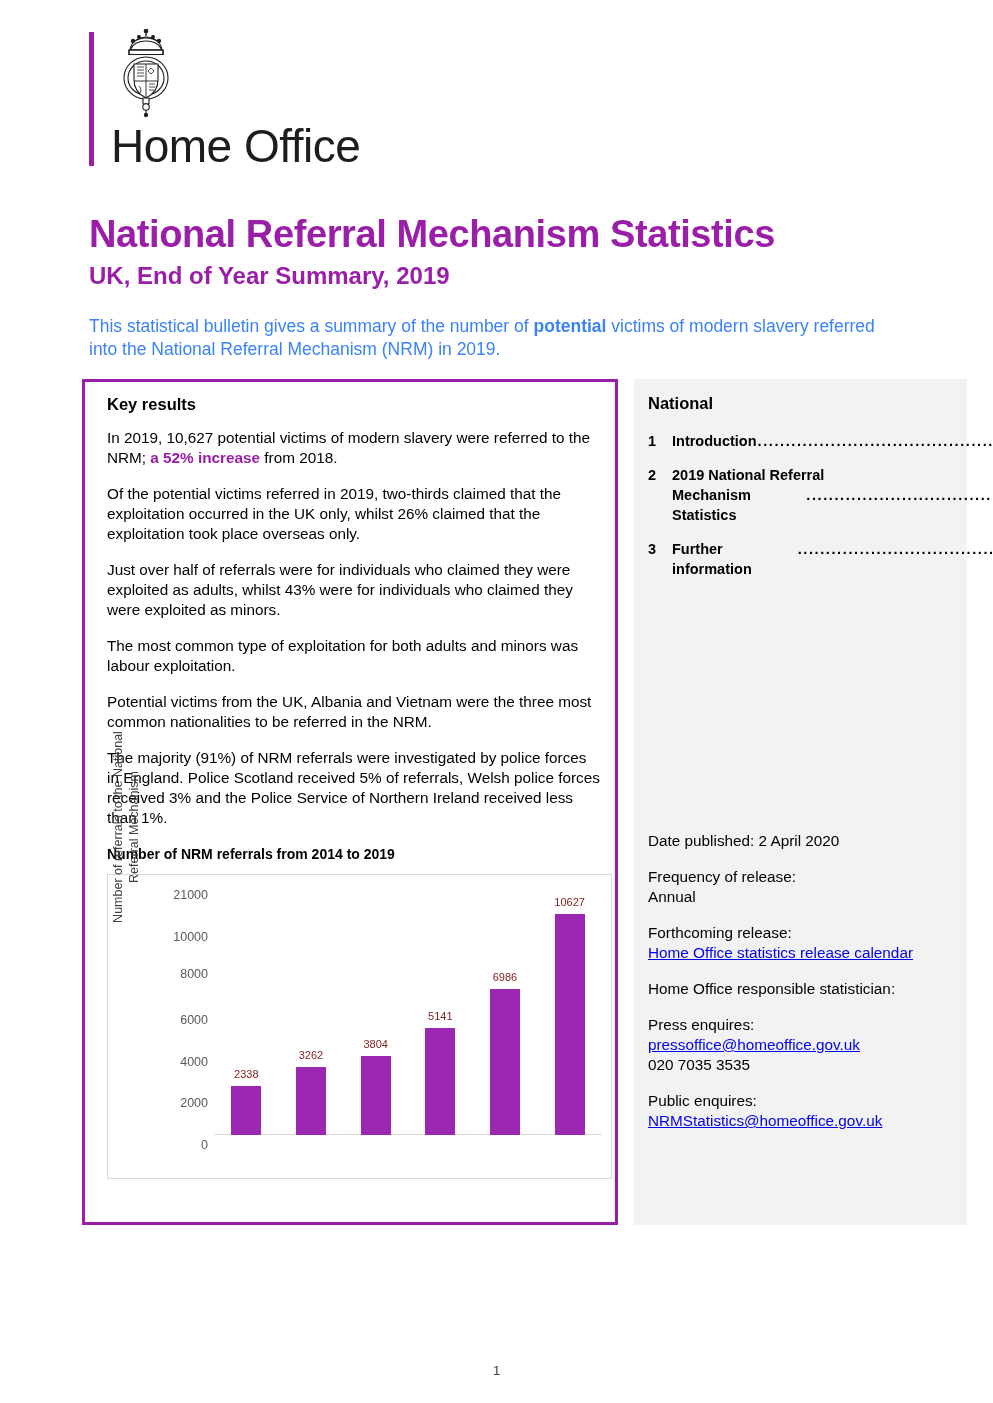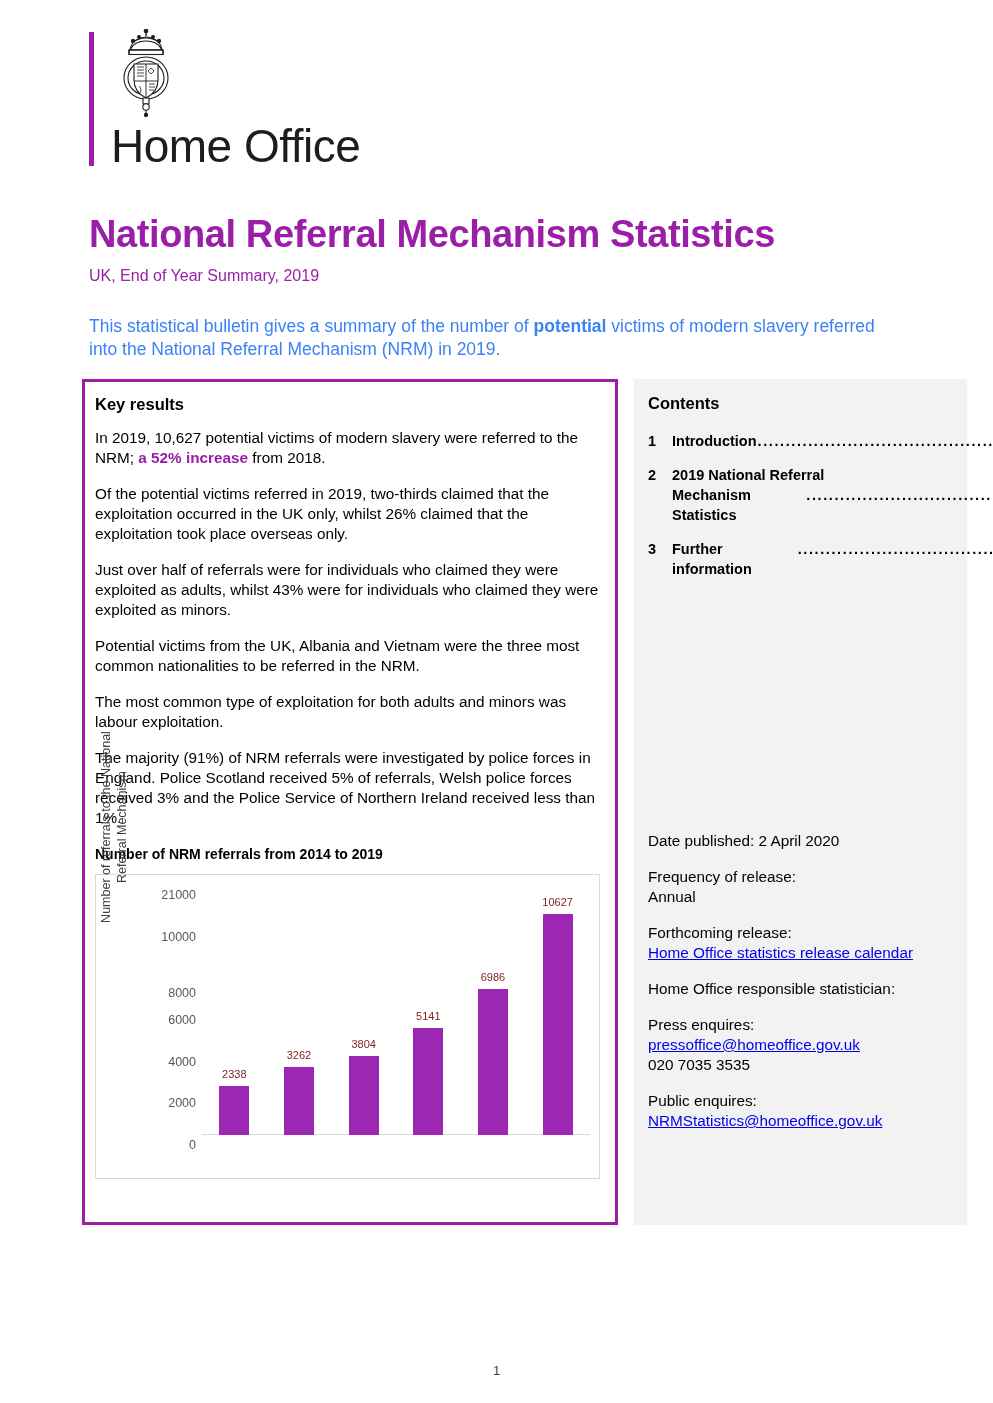--- a/index.html
+++ b/index.html
@@ -61,23 +61,23 @@
   #doc-title {
     font-size: 38px;
     line-height: 45px;
     font-weight: bold;
     color: #9B1EA8;
     letter-spacing: -0.4px;
     margin: 0;
     white-space: nowrap;
   }
   #doc-subtitle {
-    font-size: 16px;
+    font-size: 24px;
     line-height: 30px;
-    font-weight: normal;
+    font-weight: bold;
     color: #9B1EA8;
     margin: 4px 0 0 0;
     white-space: nowrap;
   }
   #doc-intro {
     position: absolute;
     left: 89px;
     top: 315px;
     width: 790px;
     font-size: 17.5px;
@@ -89,21 +89,21 @@
   
   #key-results {
     position: absolute;
     left: 82px;
     top: 379px;
     width: 536px;
     height: 846px;
     border: 3px solid #9B1EA8;
     box-sizing: border-box;
     background: #ffffff;
-    padding: 10px 14px 0 10px;
+    padding: 10px 14px 0 22px;
   }
   #key-results-heading {
     font-size: 16.5px;
     font-weight: bold;
     margin: 2px 0 14px 0;
     line-height: 20px;
   }
   .kr-para {
     font-size: 15.3px;
     line-height: 20px;
@@ -341,34 +341,34 @@
 </div>
 
 <div id="key-results">
   <div id="key-results-heading">Key results</div>
 
   <p class="kr-para">
     <span>In 2019, 10,627 potential victims of modern slavery were referred to the NRM; </span><span class="kr-accent">a 52% increase</span><span> from 2018.</span>
   </p>
   <p class="kr-para">Of the potential victims referred in 2019, two-thirds claimed that the exploitation occurred in the UK only, whilst 26% claimed that the exploitation took place overseas only.</p>
   <p class="kr-para">Just over half of referrals were for individuals who claimed they were exploited as adults, whilst 43% were for individuals who claimed they were exploited as minors.</p>
+  <p class="kr-para">The most common type of exploitation for both adults and minors was labour exploitation.</p>
   <p class="kr-para">Potential victims from the UK, Albania and Vietnam were the three most common nationalities to be referred in the NRM.</p>
-  <p class="kr-para">The most common type of exploitation for both adults and minors was labour exploitation.</p>
   <p class="kr-para">The majority (91%) of NRM referrals were investigated by police forces in England. Police Scotland received 5% of referrals, Welsh police forces received 3% and the Police Service of Northern Ireland received less than 1%.</p>
 
   <div id="chart-heading">Number of NRM referrals from 2014 to 2019</div>
 
   <div id="chart-frame">
     <div id="y-axis-title">Number of referrals to the National Referral Mechanism</div>
     <div id="y-ticks">
         <div class="y-tick" style="top: 260px;">0</div>
         <div class="y-tick" style="top: 218.333px;">2000</div>
         <div class="y-tick" style="top: 176.667px;">4000</div>
         <div class="y-tick" style="top: 135px;">6000</div>
-        <div class="y-tick" style="top: 108px;">8000</div>
+        <div class="y-tick" style="top: 89px;">8000</div>
         <div class="y-tick" style="top: 51.6667px;">10000</div>
         <div class="y-tick" style="top: 10px;">21000</div>
       </div>
     <div id="plot">
       <div id="axis-line"></div>
     <div class="bar-slot" style="left: 0px; width: 64.6667px;">
           <div class="bar" style="height: 48.7083px; background: rgb(155, 39, 179);"></div>
           <div class="bar-label" style="bottom: 54.7083px;">2338</div>
         </div>
         <div class="bar-slot" style="left: 64.6667px; width: 64.6667px;">
@@ -389,21 +389,21 @@
         </div>
         <div class="bar-slot" style="left: 323.333px; width: 64.6667px;">
           <div class="bar" style="height: 221.396px; background: rgb(155, 39, 179);"></div>
           <div class="bar-label" style="bottom: 227.396px;">10627</div>
         </div>
       </div>
   </div>
 </div>
 
 <div id="right-panel">
-  <div id="contents-heading">Contents</div>
+  <div id="contents-heading">National</div>
   <div id="toc-list">
       <div class="toc-row">
         <div class="toc-num">1</div>
         <div class="toc-body">
           <div class="toc-line">
             <span class="toc-label">Introduction</span>
             <span class="toc-dots">................................................................................</span>
           </div>
         </div>
       </div>

